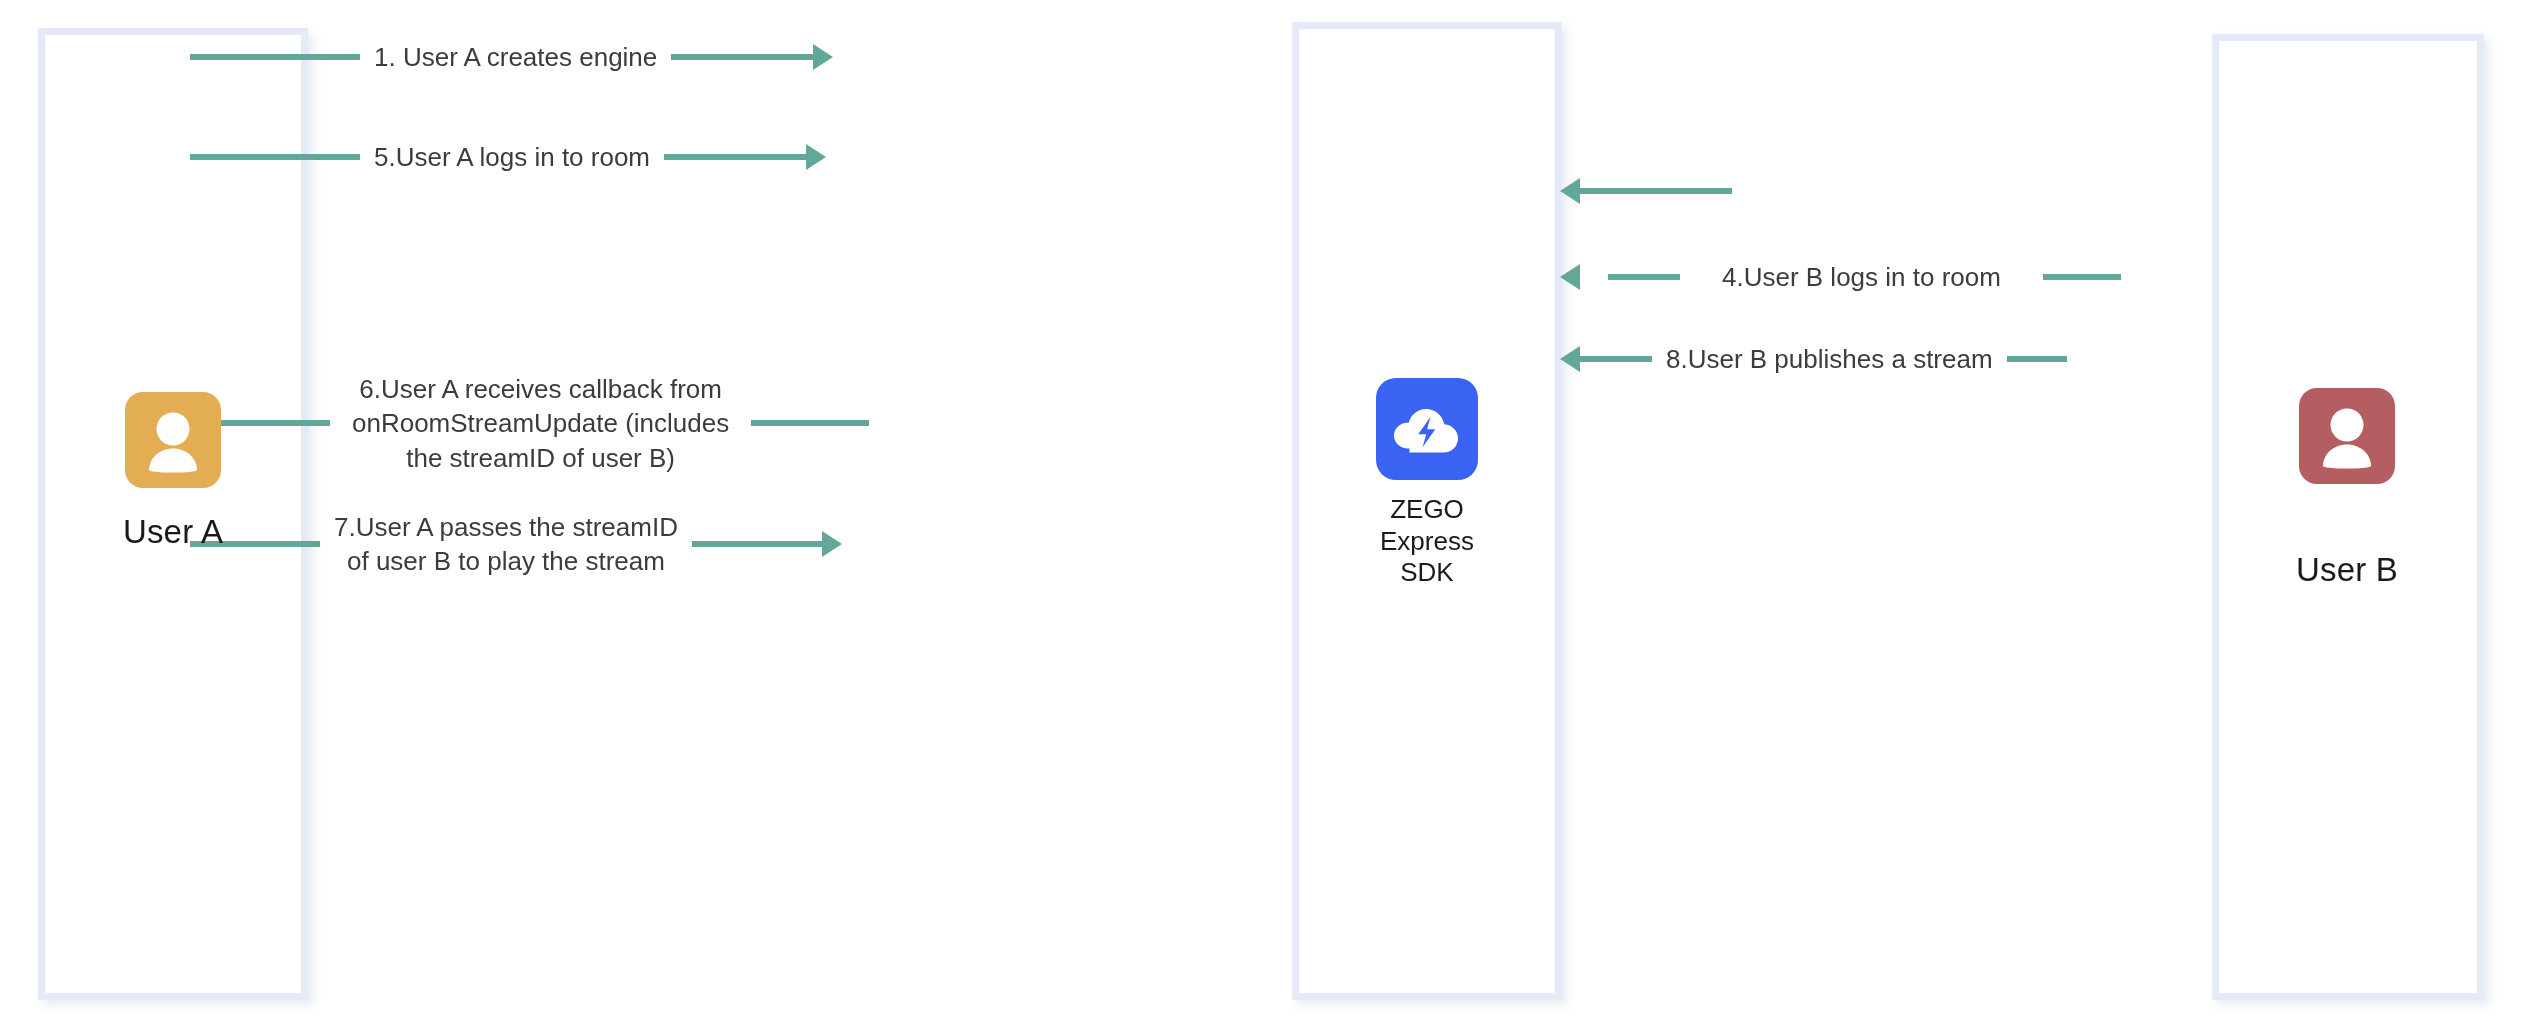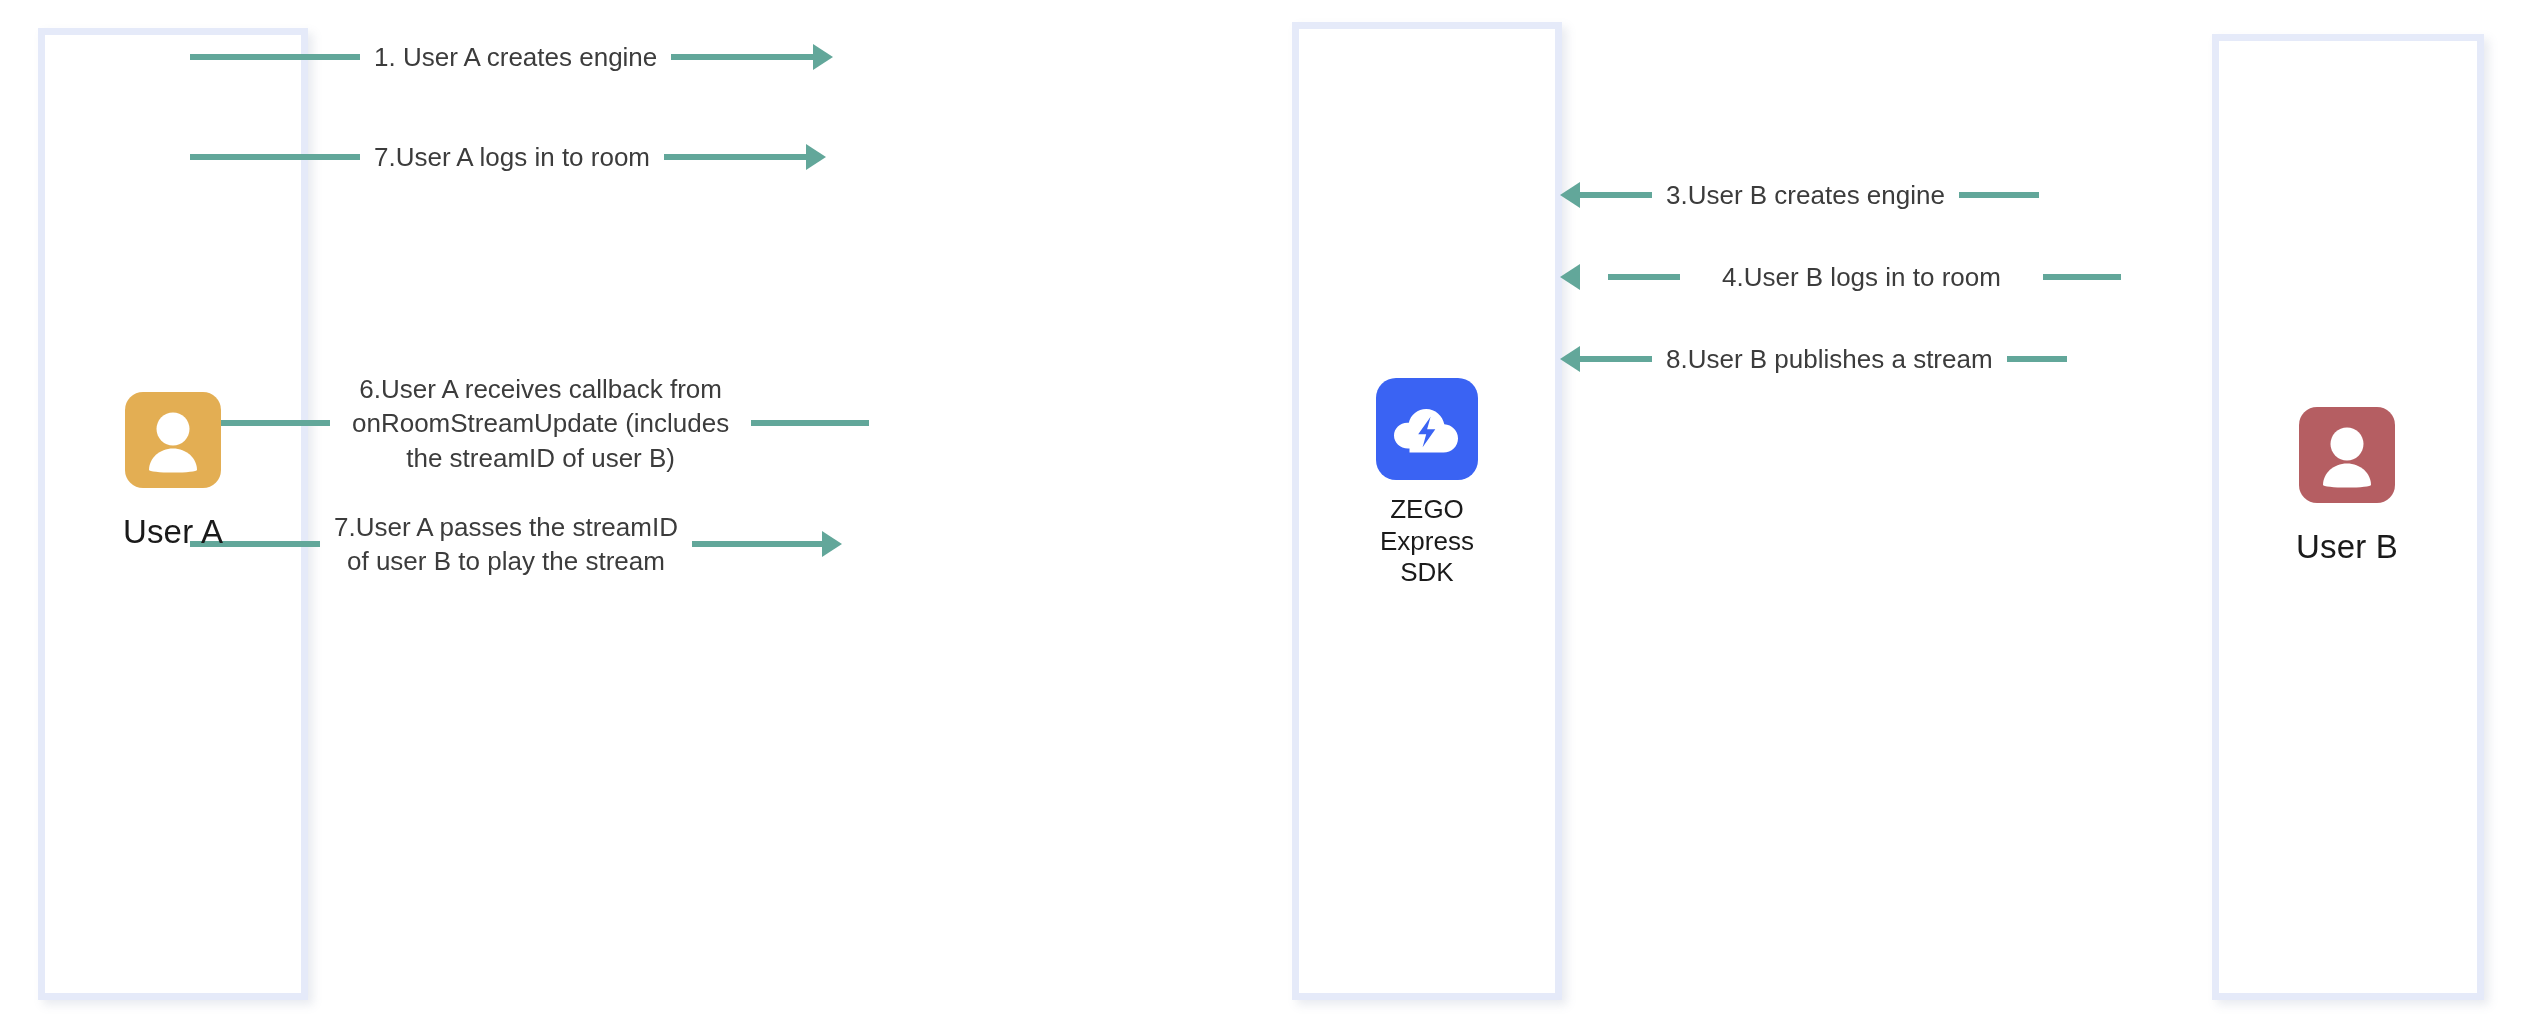--- a/index.html
+++ b/index.html
@@ -36,21 +36,21 @@
   
   .actor {
     position: absolute;
     display: flex;
     flex-direction: column;
     align-items: center;
     width: 270px;
     z-index: 5;
   }
   .actor-a   { left: 38px;   top: 392px; }
-  .actor-b   { left: 2212px; top: 407px; }
+  .actor-b   { left: 2212px; top: 388px; gap: 42px; }
   .actor-sdk { left: 1292px; top: 378px; }
 
   .avatar {
     width: 96px;
     height: 96px;
     border-radius: 18px;
     display: flex;
     align-items: flex-end;
     justify-content: center;
     position: relative;
@@ -190,29 +190,28 @@
 
   <div class="msg m1">
     <div class="seg seg-pre"></div>
     <div class="msg-label">1. User A creates engine</div>
     <div class="seg seg-post"></div>
     <div class="head head-right"></div>
   </div>
 
   <div class="msg m2">
     <div class="seg seg-pre"></div>
-    <div class="msg-label">7.User A logs in to room</div>
+    <div class="msg-label">5.User A logs in to room</div>
     <div class="seg seg-post"></div>
     <div class="head head-right"></div>
   </div>
 
   <div class="msg m3">
     <div class="head head-left"></div>
     <div class="seg seg-pre"></div>
-    <div class="msg-label">3.User B creates engine</div>
     <div class="seg seg-post"></div>
   </div>
 
   <div class="msg m4">
     <div class="head head-left"></div>
     <div class="seg seg-pre"></div>
     <div class="msg-label">4.User B logs in to room</div>
     <div class="seg seg-post"></div>
   </div>
 

